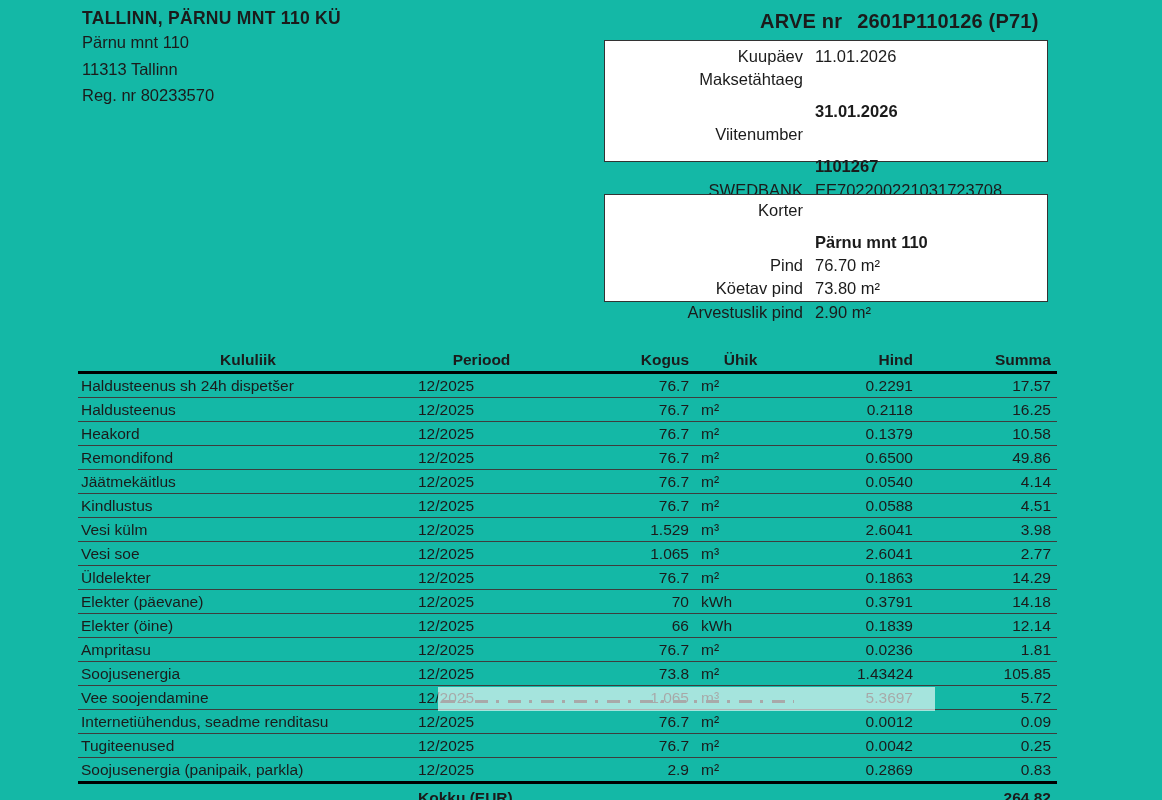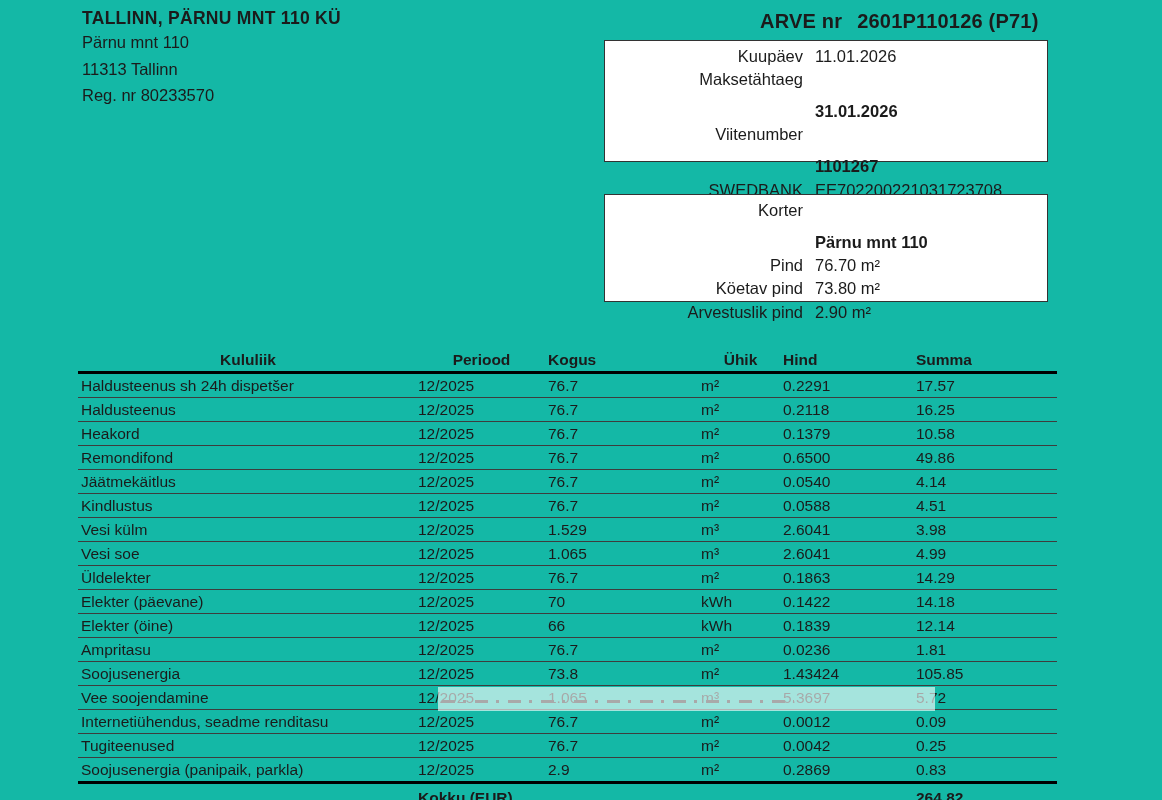--- a/index.html
+++ b/index.html
@@ -25,21 +25,21 @@
   .ib-value{margin-left:12px;white-space:nowrap;}
   .bold{font-weight:bold;margin-top:32px;}
   
   .table-wrap{position:absolute;left:78px;top:349px;width:979px;}
   table{border-collapse:collapse;width:100%;table-layout:fixed;font-size:15.5px;color:#1b1b1b;}
   th,td{padding:0 0 0 3px;height:23px;vertical-align:middle;white-space:nowrap;overflow:visible;}
   thead th{font-weight:bold;border-bottom:3px solid #000;height:22px;text-align:center;}
   tbody td{border-bottom:1px solid #3d3d3d;}
   tbody tr:last-child td{border-bottom:3px solid #000;}
   tfoot td{font-weight:bold;height:28px;}
-  .right{text-align:left;}
+  .right{text-align:right;}
   .col-kogus{padding-right:3px;}
   .col-uhik{padding-left:9px;}
   .col-summa{padding-right:6px;}
   
   .whiteout{position:absolute;left:438px;top:687px;width:497px;height:24px;
     background:rgba(255,255,255,.62);pointer-events:none;}
   .dashline{position:absolute;left:442px;top:700px;width:352px;height:3px;pointer-events:none;
     background:repeating-linear-gradient(90deg,#a9a9a9 0 13px,transparent 13px 21px,#a9a9a9 21px 24px,transparent 24px 33px);}
 </style>
 </head>
@@ -177,36 +177,36 @@
             <td class="col-uhik">m³</td>
             <td class="right">2.6041</td>
             <td class="right col-summa">3.98</td>
           </tr>
           <tr>
             <td>Vesi soe</td>
             <td>12/2025</td>
             <td class="right col-kogus">1.065</td>
             <td class="col-uhik">m³</td>
             <td class="right">2.6041</td>
-            <td class="right col-summa">4.99</td>
+            <td class="right col-summa">2.77</td>
           </tr>
           <tr>
             <td>Üldelekter</td>
             <td>12/2025</td>
             <td class="right col-kogus">76.7</td>
             <td class="col-uhik">m²</td>
             <td class="right">0.1863</td>
             <td class="right col-summa">14.29</td>
           </tr>
           <tr>
             <td>Elekter (päevane)</td>
             <td>12/2025</td>
             <td class="right col-kogus">70</td>
             <td class="col-uhik">kWh</td>
-            <td class="right">0.1422</td>
+            <td class="right">0.3791</td>
             <td class="right col-summa">14.18</td>
           </tr>
           <tr>
             <td>Elekter (öine)</td>
             <td>12/2025</td>
             <td class="right col-kogus">66</td>
             <td class="col-uhik">kWh</td>
             <td class="right">0.1839</td>
             <td class="right col-summa">12.14</td>
           </tr>

